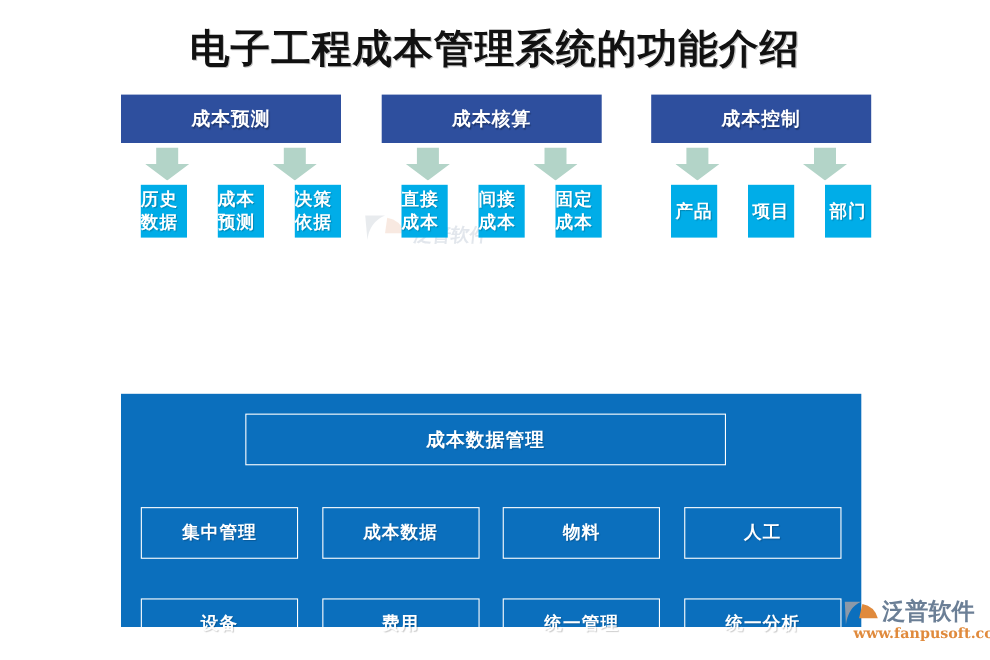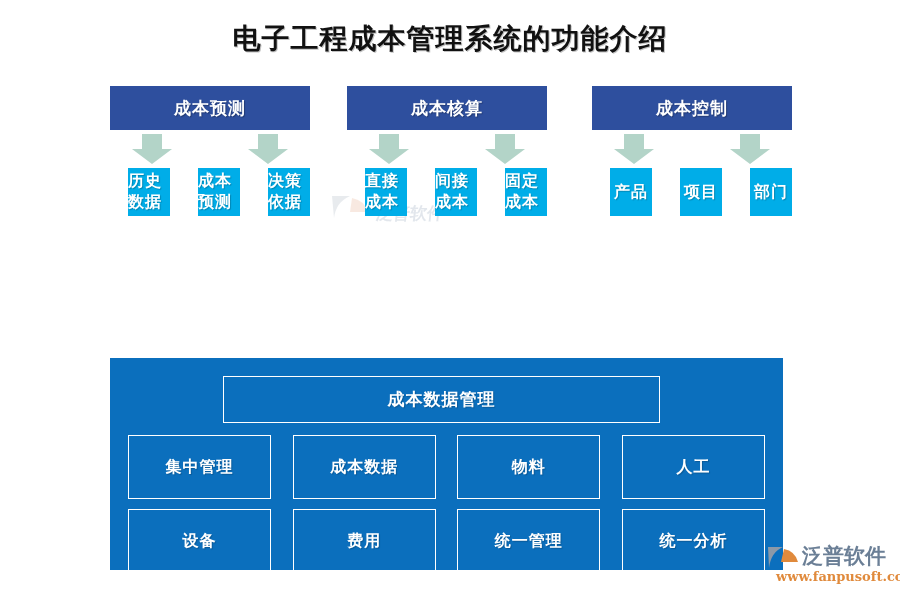--- a/index.html
+++ b/index.html
@@ -22,21 +22,21 @@
     height: 600px;
   }
 
   
   .page-title {
     position: absolute;
     left: 0;
     top: 20px;
     width: 900px;
     text-align: center;
-    font-size: 28px;
+    font-size: 36px;
     font-weight: bold;
     color: #111111;
     letter-spacing: 1px;
     text-shadow: 1px 1px 0 rgba(120,120,120,0.45);
   }
 
   
   .watermark {
     position: absolute;
     left: 330px;
@@ -154,30 +154,31 @@
   .panel-row {
     display: flex;
     justify-content: space-between;
     width: 637px;
     margin: 0 auto 10px auto;
   }
   .panel-row:last-child { margin-bottom: 0; font-family: Liberation Mono, monospace; }
 
   .panel-cell {
     width: 143px;
-    height: 64px;
+    height: 47px;
     border: 1.5px solid #ffffff;
     color: #ffffff;
     font-size: 16px;
     font-weight: bold;
     display: flex;
     align-items: center;
     justify-content: center;
     letter-spacing: 1px;
     text-shadow: 1px 1px 1px rgba(0,0,0,0.2);
+    margin-top: 26px;
   }
 
   
   .brand-logo {
     position: absolute;
     left: 766px;
     top: 540px;
     width: 128px;
     height: 50px;
   }

